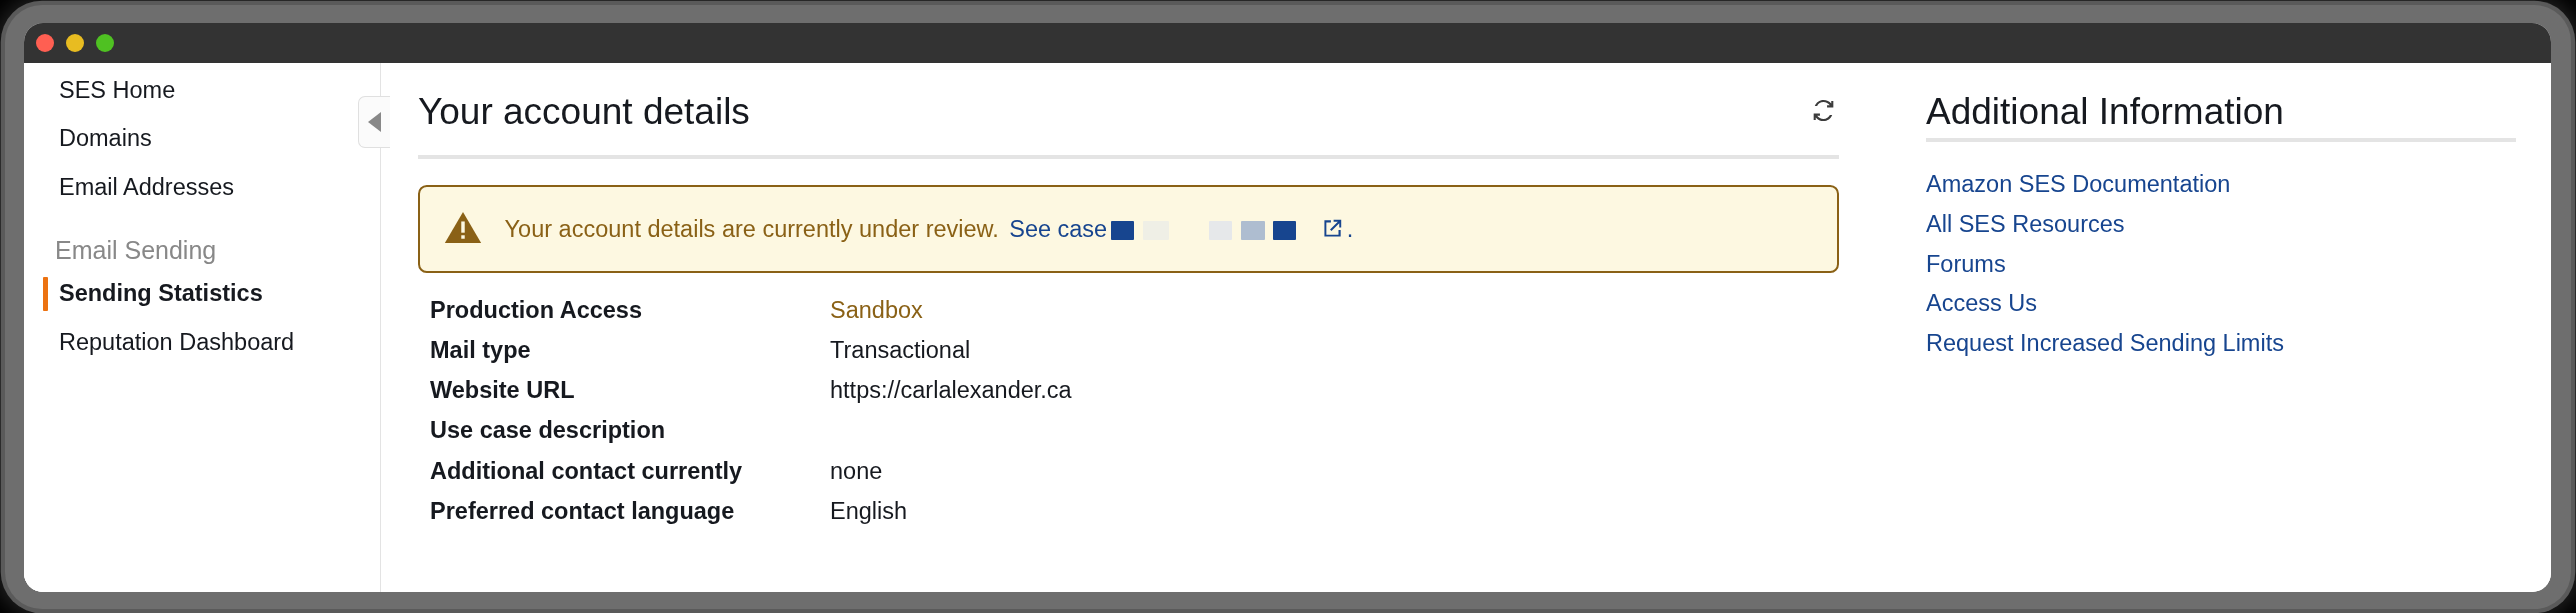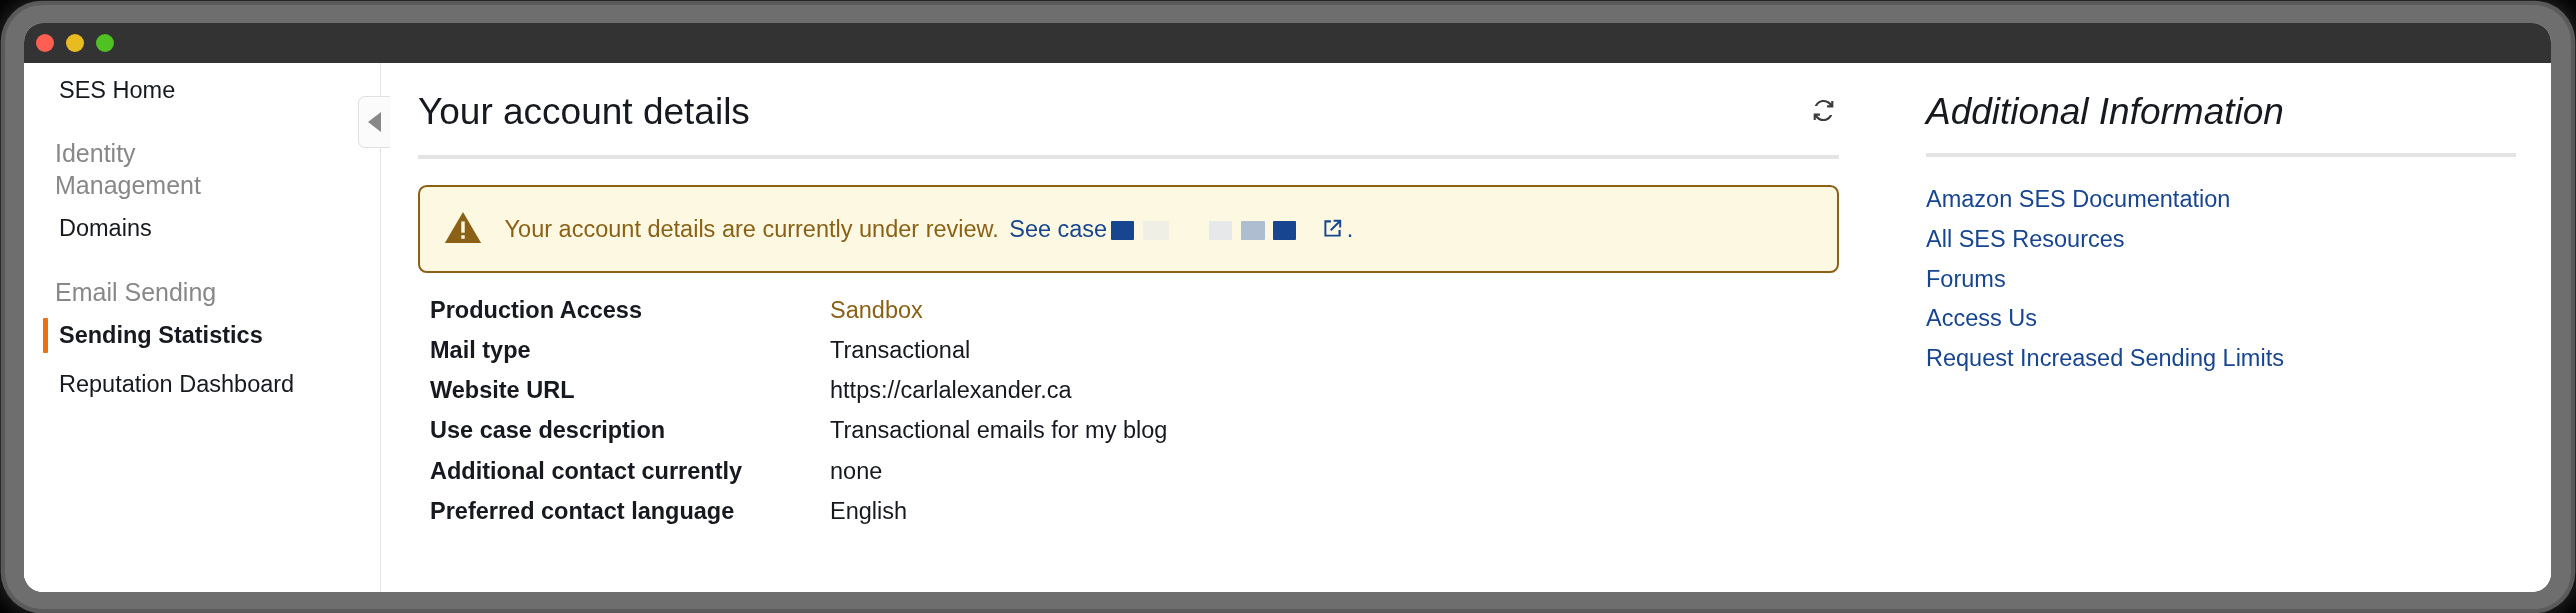--- a/index.html
+++ b/index.html
@@ -241,24 +241,23 @@
     height: 100%;
     padding: 30px 35px 0 45px;
     box-sizing: border-box;
   }
   .aside-title {
     font-size: 37px;
     color: #16191f;
     font-weight: normal;
     margin: 0;
     line-height: 1.05;
-    padding-bottom: 22px;
+    padding-bottom: 7px;
     border-bottom: 4.3px solid #e4e4e4;
     display: block;
-    font-style: italic;
   }
   .aside-links {
     margin-top: 22.6px;
   }
   .aside-link {
     display: block;
     font-size: 23.5px;
     color: #17458f;
     text-decoration: none;
     padding: 5.2px 0;
@@ -280,22 +279,22 @@
         <span class="dot yellow"></span>
         <span class="dot green"></span>
       </div>
     </div>
 
     <div class="body-area">
 
       <nav class="sidebar">
         <div class="nav-link">SES Home</div>
 
-        <div class="nav-section">Identity Management</div>
         <div class="nav-link">Domains</div>
+        <div class="nav-link">Email Addresses</div>
 
         <div class="nav-section">Email Sending</div>
         <div class="nav-link active">
           <span class="active-bar"></span>
           <span>Sending Statistics</span>
         </div>
         <div class="nav-link">Reputation Dashboard</div>
       </nav>
 
       <div class="collapse-tab">
@@ -352,21 +351,20 @@
             <div class="detail-value">Transactional</div>
           </div>
 
           <div class="detail-row">
             <div class="detail-label">Website URL</div>
             <div class="detail-value">https://carlalexander.ca</div>
           </div>
 
           <div class="detail-row">
             <div class="detail-label">Use case description</div>
-            <div class="detail-value">Transactional emails for my blog</div>
           </div>
 
           <div class="detail-row">
             <div class="detail-label">Additional contact currently</div>
             <div class="detail-value">none</div>
           </div>
 
           <div class="detail-row">
             <div class="detail-label">Preferred contact language</div>
             <div class="detail-value">English</div>

